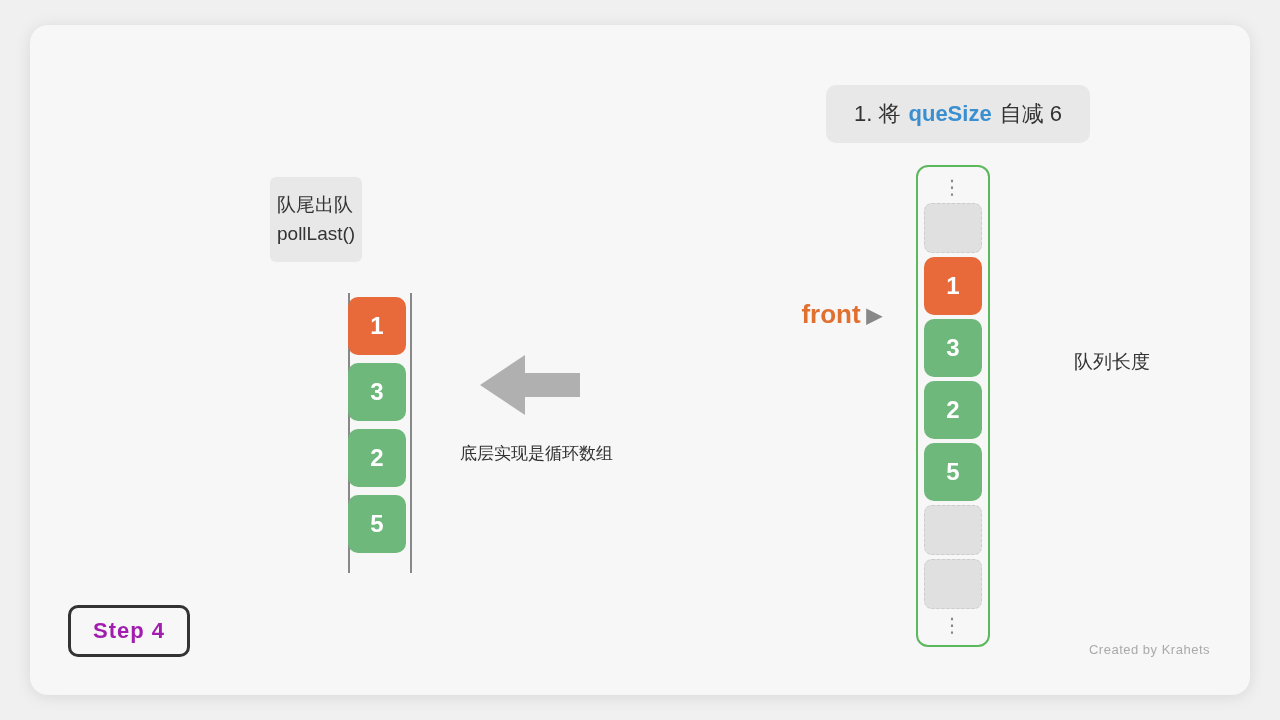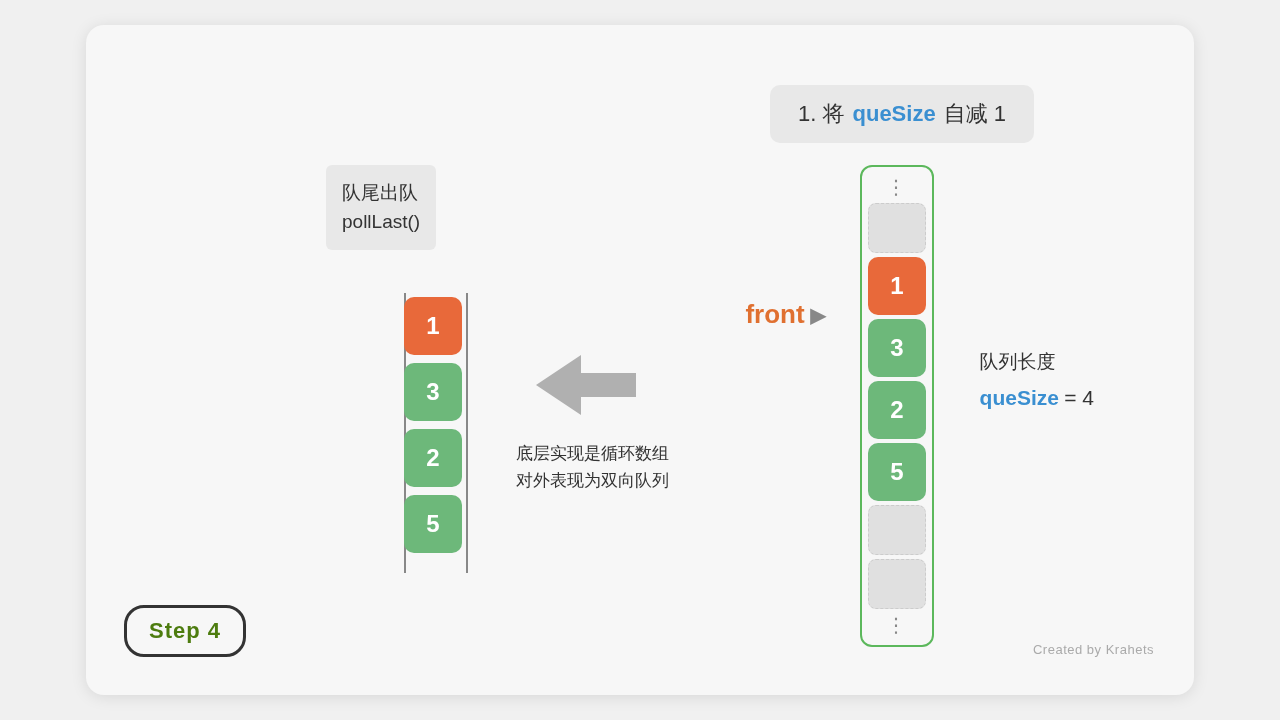--- a/index.html
+++ b/index.html
@@ -7,39 +7,39 @@
       width: 1280px;
       height: 720px;
       background: #f0f0f0;
       font-family: 'Arial', sans-serif;
       overflow: hidden;
       display: flex;
       align-items: center;
       justify-content: center;
     }
     .slide {
-      width: 1108px;
+      width: 1220px;
       height: 670px;
       background: #f7f7f7;
       border-radius: 18px;
       position: relative;
       box-shadow: 0 2px 16px rgba(0,0,0,0.10);
     }
 
     
     .step-badge {
       position: absolute;
       left: 38px;
       bottom: 38px;
       border: 3px solid #333;
-      border-radius: 20px;
+      border-radius: 10px;
       padding: 10px 22px;
       font-size: 22px;
       font-weight: bold;
-      color: #4d7c0f;
+      color: #a21caf;
       background: #f7f7f7;
       letter-spacing: 1px;
     }
 
     
     .credit {
       position: absolute;
       right: 40px;
       bottom: 38px;
       font-size: 13px;
@@ -67,24 +67,24 @@
       font-weight: bold;
     }
     .info-box .normal {
       color: #333;
     }
 
     
     .label-box {
       position: absolute;
       left: 240px;
-      top: 140px;
+      top: 152px;
       background: #e8e8e8;
       border-radius: 6px;
-      padding: 14px 16px;
+      padding: 14px 7px;
       font-size: 19px;
       color: #333;
       line-height: 1.5;
     }
 
     
     .left-stack {
       position: absolute;
       left: 318px;
       top: 268px;
@@ -245,21 +245,21 @@
     }
   </style>
 </head>
 <body>
 
 <div class="slide">
 
   <div class="info-box">
     <span>1. 将</span>
     <span class="highlight-blue">queSize</span>
-    <span class="normal">自减 1</span>
+    <span class="normal">自减 6</span>
   </div>
 
   <div class="label-box">
     <div>队尾出队</div>
     <div>pollLast()</div>
   </div>
 
   <div class="left-stack-border"></div>
 
   <div class="left-stack">
@@ -268,21 +268,20 @@
     <div class="stack-cell cell-green">2</div>
     <div class="stack-cell cell-green">5</div>
   </div>
 
   <div class="arrow-container">
     <div class="arrow-left"></div>
   </div>
 
   <div class="center-text">
     <div>底层实现是循环数组</div>
-    <div>对外表现为双向队列</div>
   </div>
 
   <div class="front-label">
     <span>front</span>
     <span class="front-arrow">▶</span>
   </div>
 
   <div class="right-array">
 
     <div class="dots-icon">⋮</div>
@@ -299,23 +298,19 @@
 
     <div class="array-cell-empty"></div>
 
     <div class="array-cell-empty"></div>
 
     <div class="dots-icon">⋮</div>
   </div>
 
   <div class="queue-size-info">
     <div class="qs-label">队列长度</div>
-    <div>
-      <span class="qs-code">queSize</span>
-      <span class="qs-val"> = 4</span>
-    </div>
   </div>
 
   <div class="step-badge">Step  4</div>
 
   <div class="credit">Created by Krahets</div>
 
 </div>
 
 </body></html>

